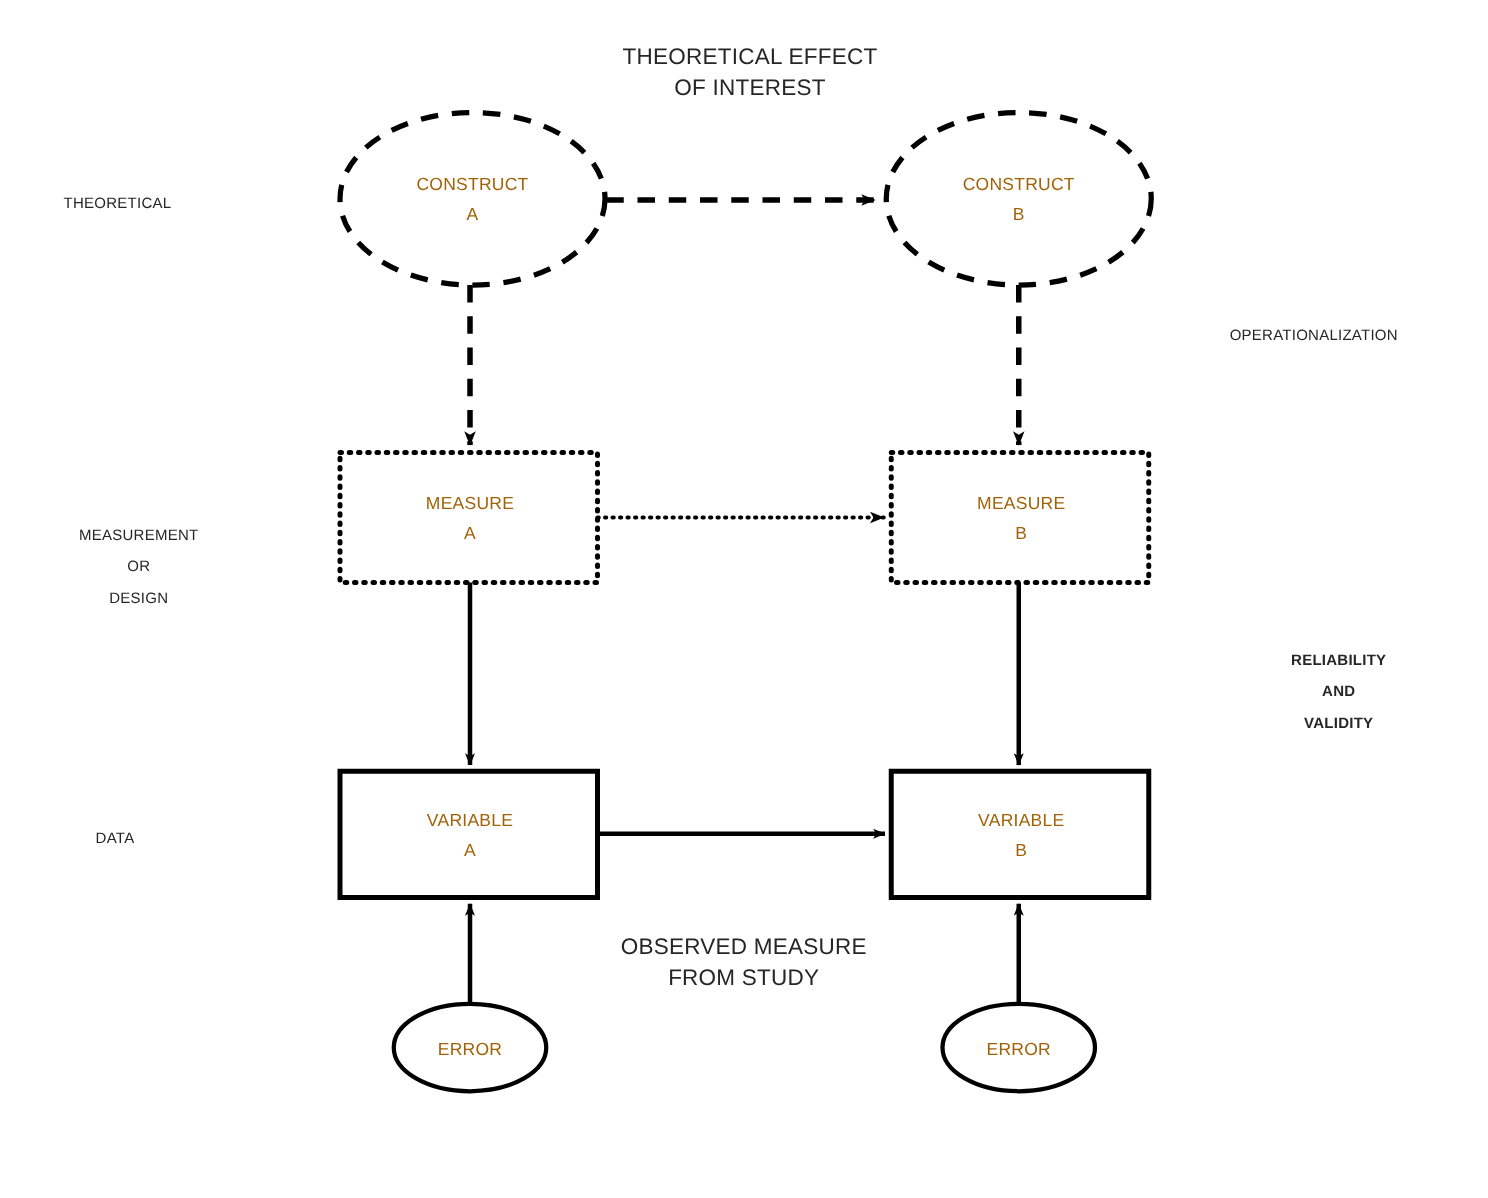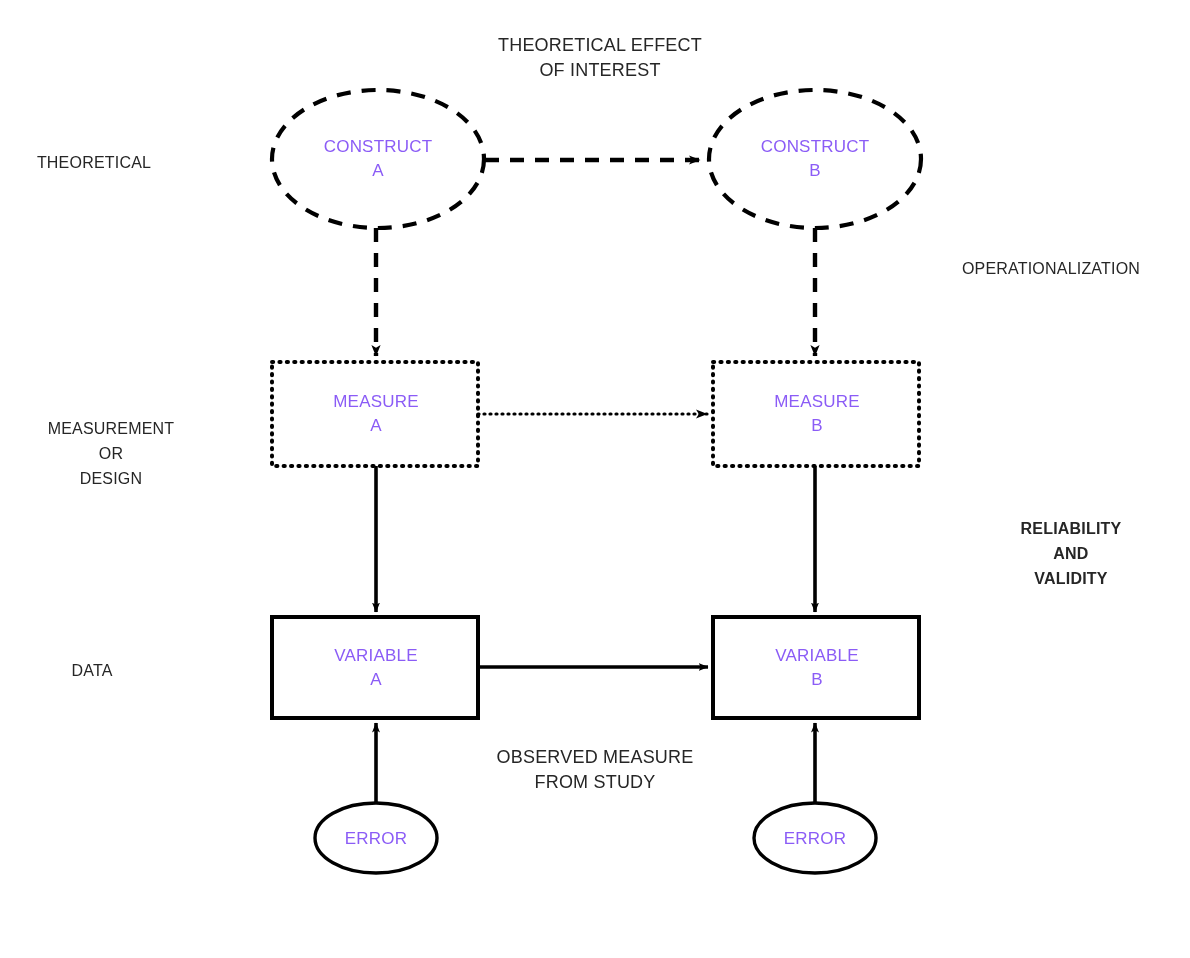--- a/index.html
+++ b/index.html
@@ -19,31 +19,31 @@
   .svg-layer {
     position: absolute;
     left: 0;
     top: 0;
     width: 1190px;
     height: 958px;
   }
   .node-label {
     position: absolute;
     text-align: center;
-    font-size: 17px;
+    font-size: 14px;
     line-height: 24px;
-    color: #8b5cf6;
+    color: #a16207;
     letter-spacing: 0.2px;
     white-space: pre-line;
     pointer-events: none;
   }
   .side-label {
     position: absolute;
     text-align: center;
-    font-size: 16px;
+    font-size: 12px;
     line-height: 25px;
     color: #262626;
     letter-spacing: 0.2px;
     white-space: pre-line;
   }
   .edge-label {
     position: absolute;
     text-align: center;
     font-size: 18px;
     line-height: 25px;

